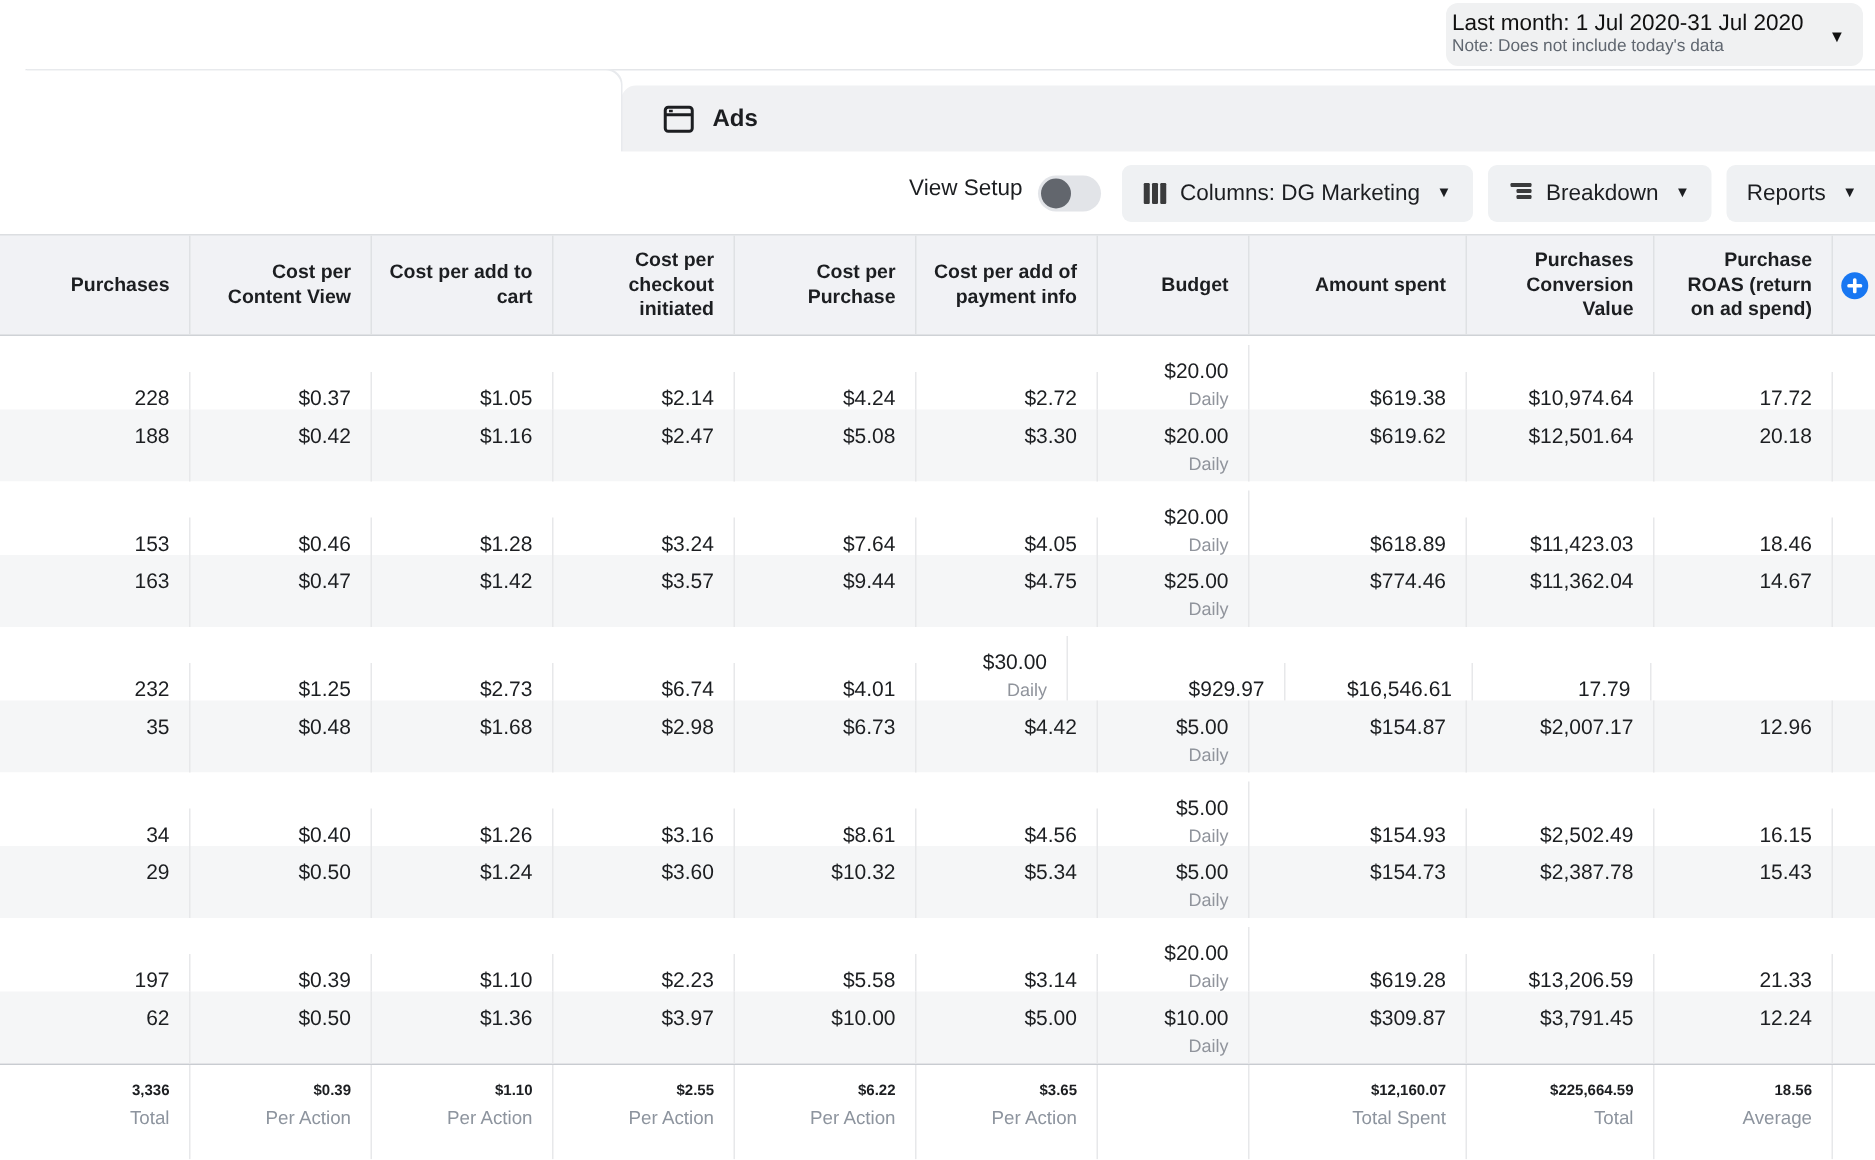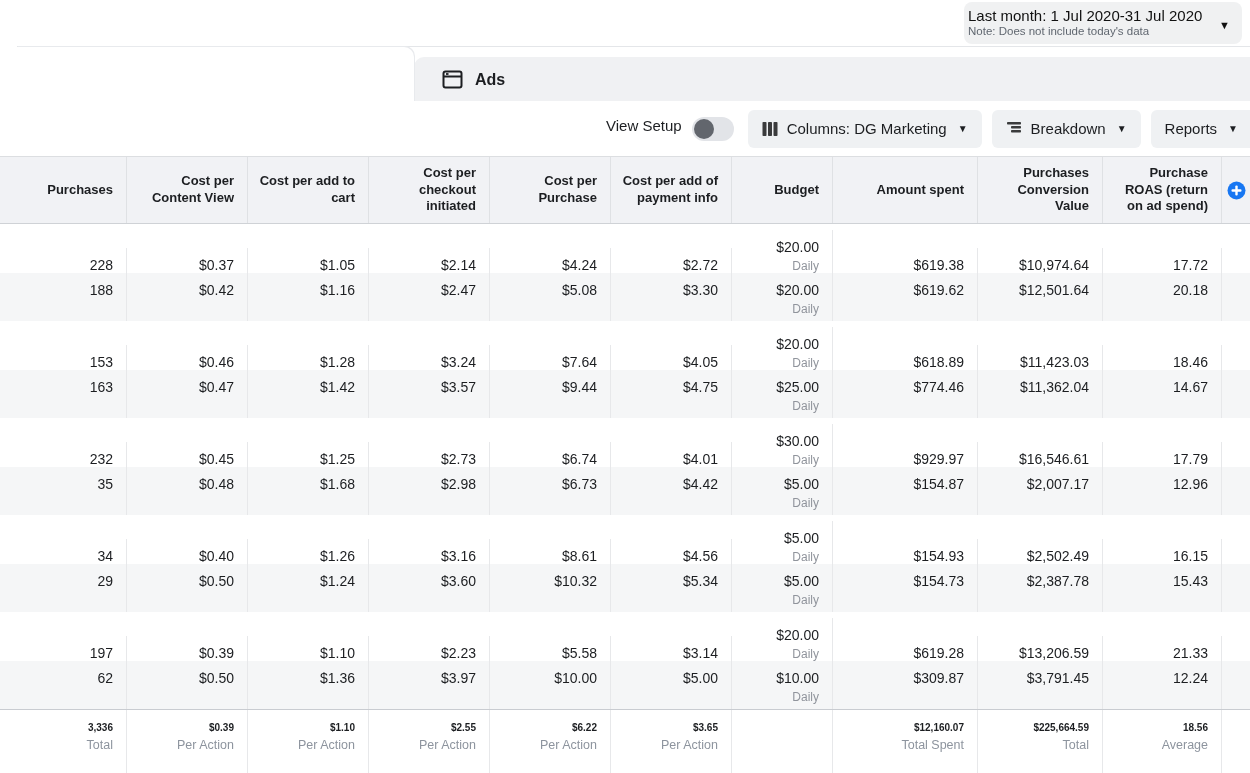--- a/index.html
+++ b/index.html
@@ -289,23 +289,20 @@
     <div class="td c9">
             <span class="cell-value">14.67</span>
           </div>
     <div class="td c10"></div>
   </div>
 
   <div class="tr row-white">
     <div class="td c0">
             <span class="cell-value">232</span>
           </div>
-    <div class="td c1">
-            <span class="cell-value">$0.45</span>
-          </div>
     <div class="td c2">
             <span class="cell-value">$1.25</span>
           </div>
     <div class="td c3">
             <span class="cell-value">$2.73</span>
           </div>
     <div class="td c4">
             <span class="cell-value">$6.74</span>
           </div>
     <div class="td c5">

